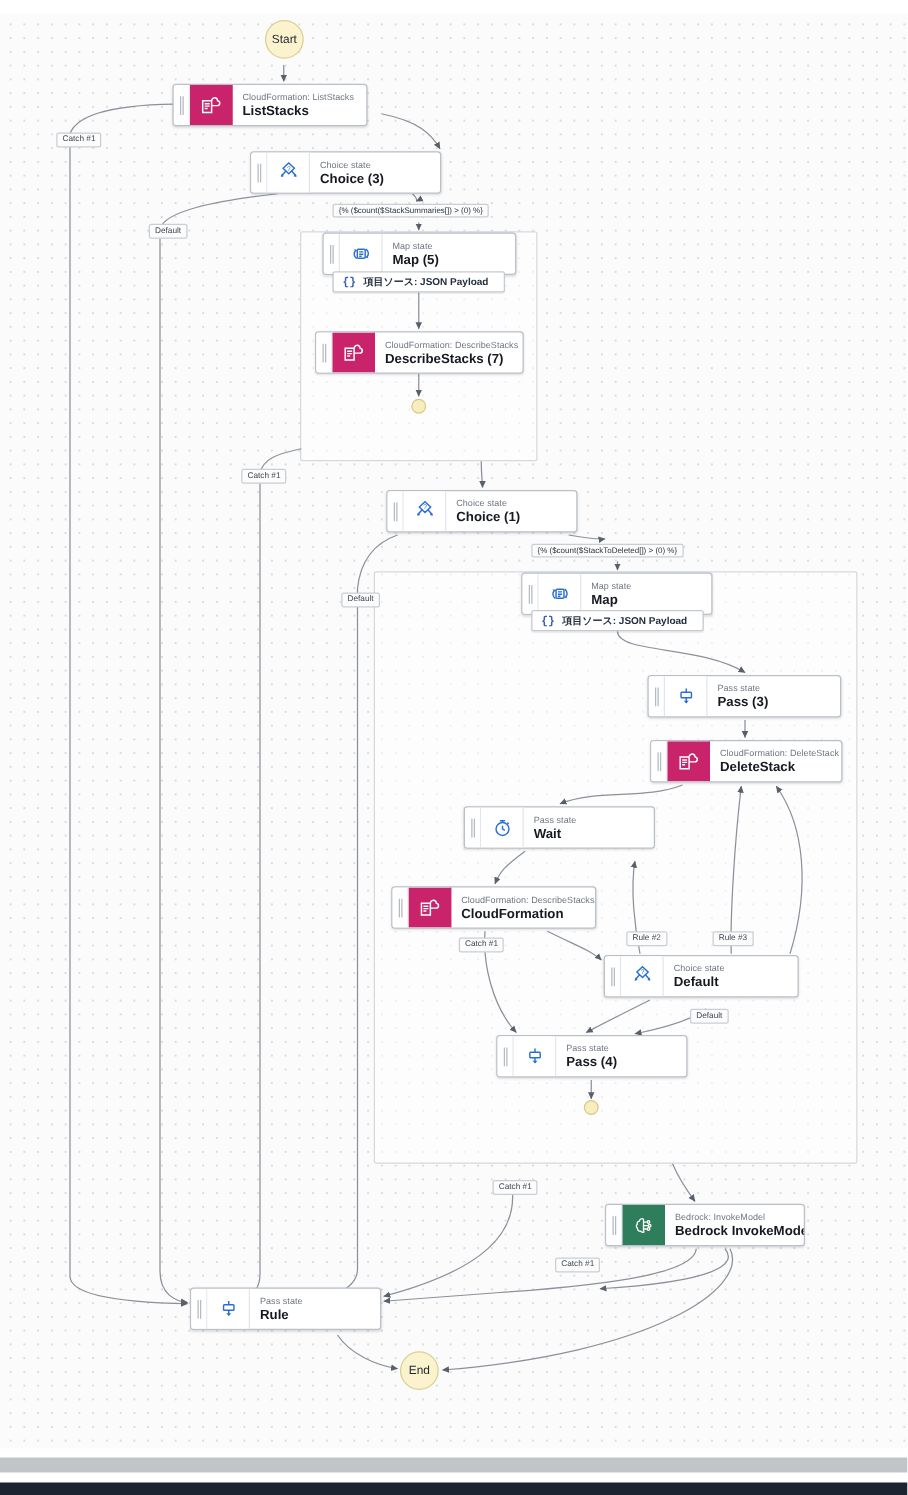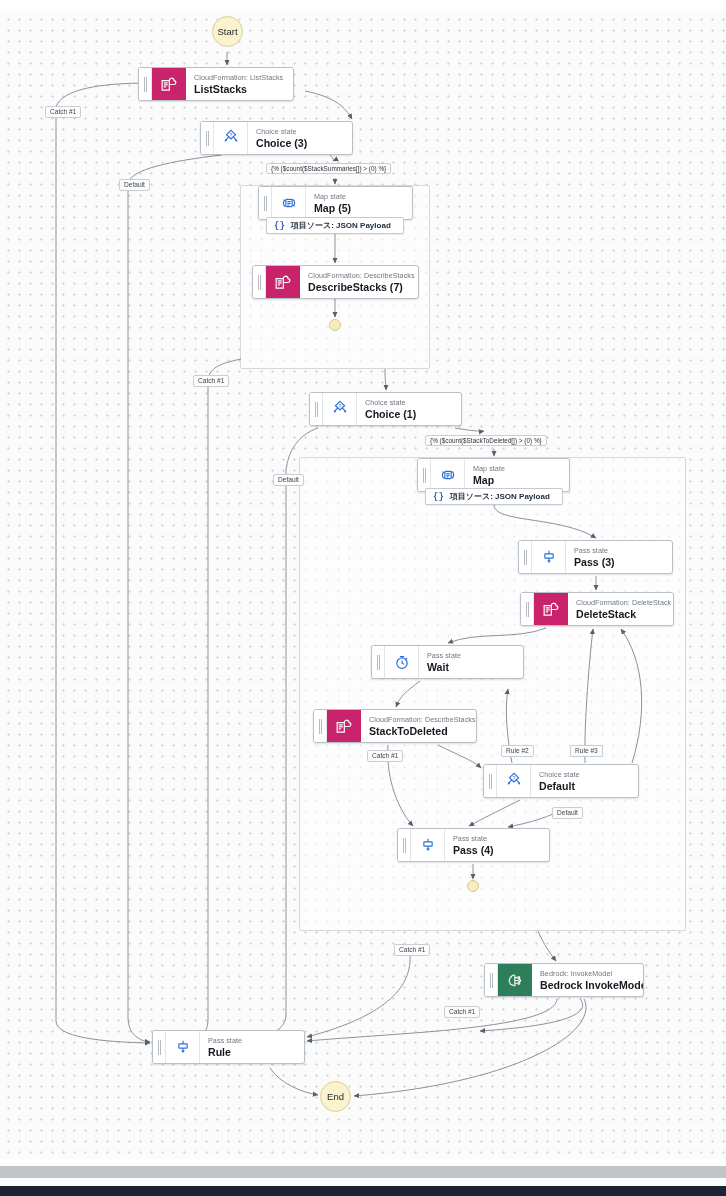--- a/index.html
+++ b/index.html
@@ -436,21 +436,21 @@
         </div>
       <div class="icon-cell pink">
         <svg width="19" height="19" viewBox="0 0 24 24" fill="none" stroke="#ffffff" stroke-width="1.5">
           <path d="M4 7h9v12H4z"></path>
             <path d="M6 10h5M6 12.5h5M6 15h3"></path>
           <path d="M13 6.5c.6-2 2.6-3 4.3-2.2 1.1.5 1.7 1.6 1.7 2.8 1.4.2 2.4 1.4 2.2 2.8-.2 1.2-1.2 2.1-2.4 2.1H13" stroke-linejoin="round"></path>
         </svg>
       </div>
       <div class="labels">
         <div class="sub">CloudFormation: DescribeStacks</div>
-        <div class="ttl">StackToDeleted</div>
+        <div class="ttl">CloudFormation</div>
       </div>
     </div>
 
     <div class="node" style="left:483px; top:753px; width:156px;">
       <div class="grip">
           <i></i>
         </div>
       <div class="icon-cell">
         <svg width="20" height="20" viewBox="0 0 24 24" fill="none" stroke="#2a6fd6" stroke-width="1.4">
           <path d="M12 2.8 L17.4 8 L12 13.2 L6.6 8 Z"></path>

